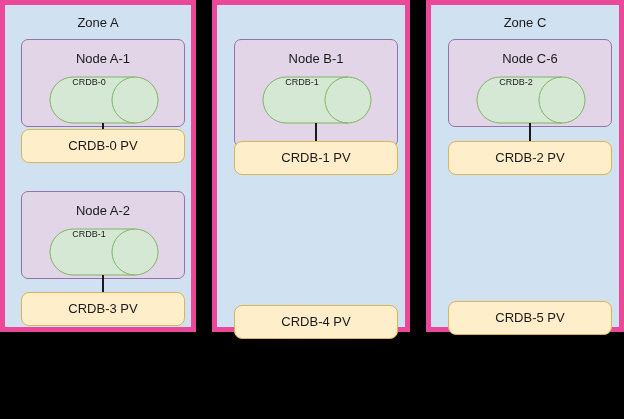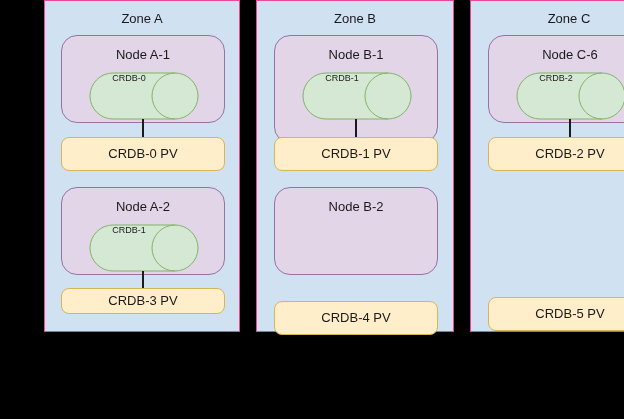--- a/index.html
+++ b/index.html
@@ -17,39 +17,38 @@
   #canvas {
     position: absolute;
     left: 0; top: 0;
     width: 624px;
     height: 419px;
     background: #000000;
   }
   .zone {
     position: absolute;
     background: #d0e1f2;
-    border: 1px solid #ec4899;
+    border: 5px solid #ec4899;
     box-sizing: border-box;
-    margin-left: 44px;
   }
   .zone-title {
     position: absolute;
     top: 10px;
     left: 0;
     width: 100%;
     text-align: center;
     font-size: 13px;
     color: #1a1a1a;
     line-height: 16px;
   }
   .node {
     position: absolute;
     background: #e1d5e7;
     border: 1px solid #9673a6;
-    border-radius: 16px;
+    border-radius: 7px;
     box-sizing: border-box;
   }
   .node-title {
     position: absolute;
     top: 11px;
     left: 0;
     width: 100%;
     text-align: center;
     font-size: 13px;
     color: #1a1a1a;
@@ -105,63 +104,59 @@
       <div class="cyl" style="left:27px; top:36px;">
         <svg width="110" height="48" viewBox="0 0 110 48">
           <path d="M 24 1 L 86 1 A 23 23 0 0 1 86 47 L 24 47 A 23 23 0 0 1 24 1 Z" fill="#d5e8d4" stroke="#82b366" stroke-width="1"></path>
           <path d="M 86 1 A 23 23 0 0 0 86 47" fill="none" stroke="#82b366" stroke-width="1"></path>
         </svg>
         <div class="cyl-label">CRDB-0</div>
       </div>
     </div>
     <div class="connector" style="left:97px; top:118px; height:19px;"></div>
 
-    <div class="pv" style="left:16px; top:136px; width:164px; height:34px;">
+    <div class="pv" style="left:16px; top:124px; width:164px; height:34px;">
       <span class="pv-label">CRDB-0 PV</span>
     </div>
 
     <div class="node" style="left:16px; top:186px; width:164px; height:88px;">
       <div class="node-title">Node A-2</div>
       <div class="cyl" style="left:27px; top:36px;">
         <svg width="110" height="48" viewBox="0 0 110 48">
           <path d="M 24 1 L 86 1 A 23 23 0 0 1 86 47 L 24 47 A 23 23 0 0 1 24 1 Z" fill="#d5e8d4" stroke="#82b366" stroke-width="1"></path>
           <path d="M 86 1 A 23 23 0 0 0 86 47" fill="none" stroke="#82b366" stroke-width="1"></path>
         </svg>
         <div class="cyl-label">CRDB-1</div>
       </div>
     </div>
     <div class="connector" style="left:97px; top:270px; height:18px;"></div>
 
-    <div class="pv" style="left:16px; top:287px; width:164px; height:26px;">
+    <div class="pv" style="left:16px; top:287px; width:164px; height:34px;">
       <span class="pv-label">CRDB-3 PV</span>
     </div>
   </div>
 
   <div class="zone" style="left:212px; top:0px; width:198px; height:332px;">
-    <div class="zone-title">Zone B</div>
 
     <div class="node" style="left:17px; top:34px; width:164px; height:108px;">
       <div class="node-title">Node B-1</div>
       <div class="cyl" style="left:27px; top:36px;">
         <svg width="110" height="48" viewBox="0 0 110 48">
           <path d="M 24 1 L 86 1 A 23 23 0 0 1 86 47 L 24 47 A 23 23 0 0 1 24 1 Z" fill="#d5e8d4" stroke="#82b366" stroke-width="1"></path>
           <path d="M 86 1 A 23 23 0 0 0 86 47" fill="none" stroke="#82b366" stroke-width="1"></path>
         </svg>
         <div class="cyl-label">CRDB-1</div>
       </div>
     </div>
     <div class="connector" style="left:98px; top:118px; height:19px;"></div>
 
     <div class="pv" style="left:17px; top:136px; width:164px; height:34px;">
       <span class="pv-label">CRDB-1 PV</span>
     </div>
 
-    <div class="node" style="left:17px; top:186px; width:164px; height:88px;">
-      <div class="node-title">Node B-2</div>
-    </div>
 
     <div class="pv" style="left:17px; top:300px; width:164px; height:34px;">
       <span class="pv-label">CRDB-4 PV</span>
     </div>
   </div>
 
   <div class="zone" style="left:426px; top:0px; width:198px; height:332px;">
     <div class="zone-title">Zone C</div>
 
     <div class="node" style="left:17px; top:34px; width:164px; height:88px;">

